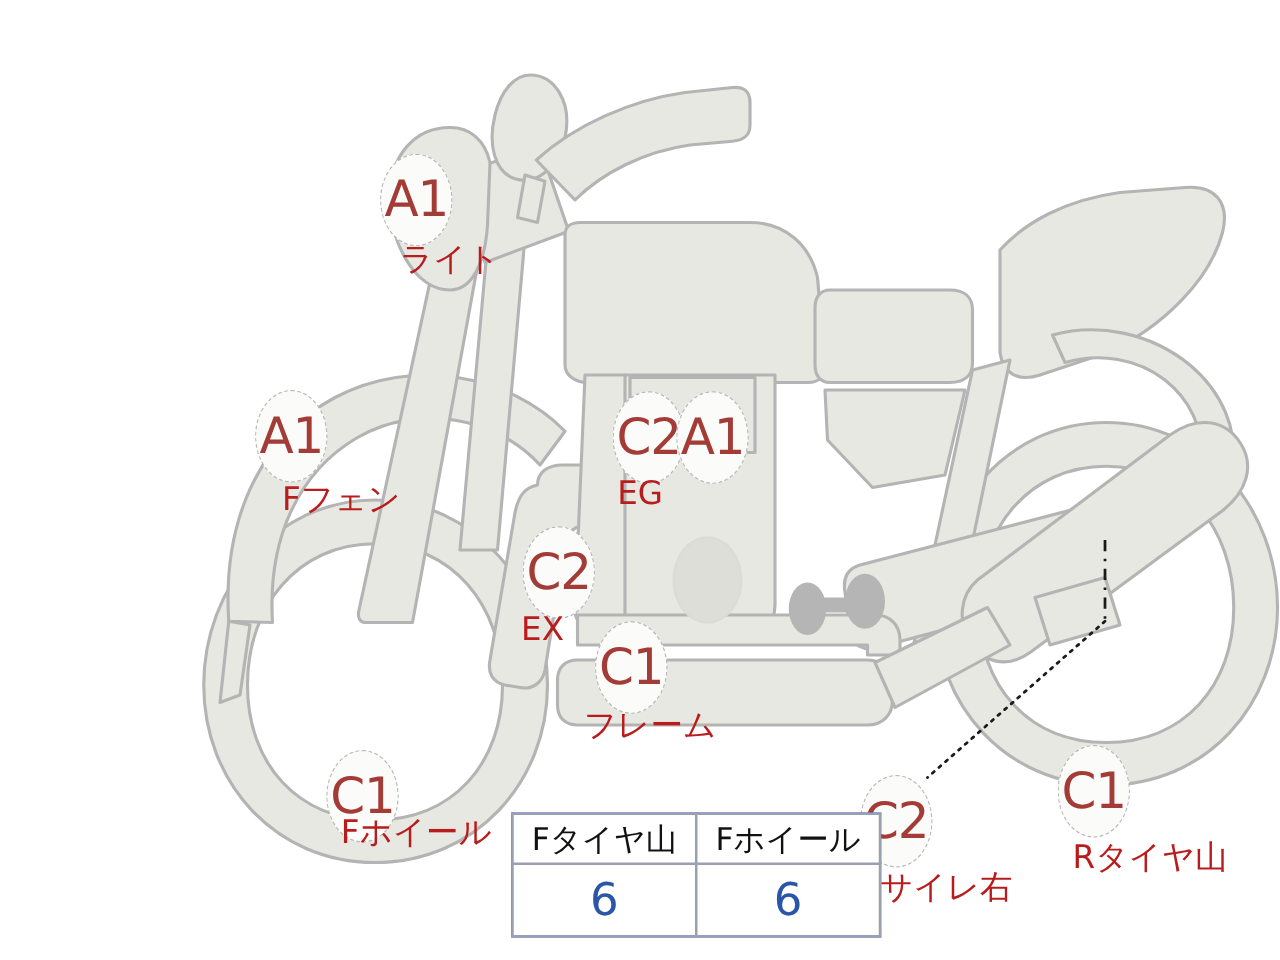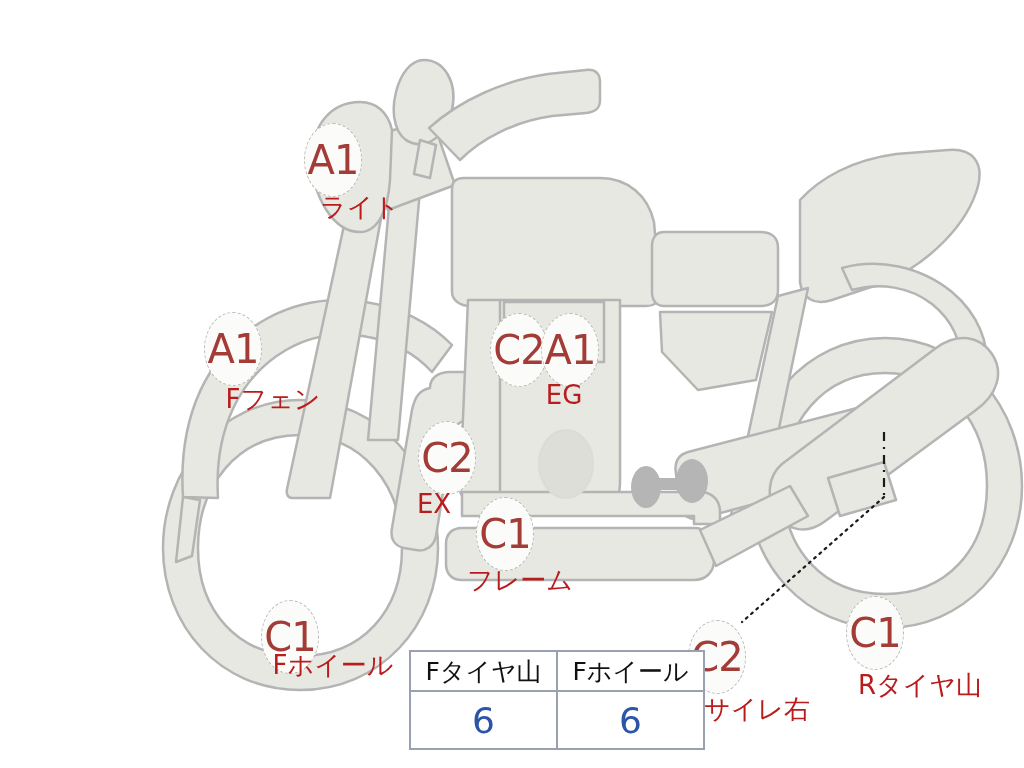--- a/index.html
+++ b/index.html
@@ -288,21 +288,21 @@
       <div class="marker" style="left: 233px; top: 349px;">
         <span class="code">A1</span>
       </div>
       <div class="part-label" style="left: 273px; top: 382px;">Fフェン</div>
       <div class="marker" style="left: 519px; top: 350px;">
         <span class="code">C2</span>
       </div>
       <div class="marker" style="left: 570px; top: 350px;">
         <span class="code">A1</span>
       </div>
-      <div class="part-label" style="left: 564px; top: 380px;">EG</div>
+      <div class="part-label" style="left: 512px; top: 380px;">EG</div>
       <div class="marker" style="left: 447px; top: 458px;">
         <span class="code">C2</span>
       </div>
       <div class="part-label" style="left: 434px; top: 489px;">EX</div>
       <div class="marker" style="left: 505px; top: 534px;">
         <span class="code">C1</span>
       </div>
       <div class="part-label" style="left: 520px; top: 563px;">フレーム</div>
       <div class="marker" style="left: 290px; top: 637px;">
         <span class="code">C1</span>

